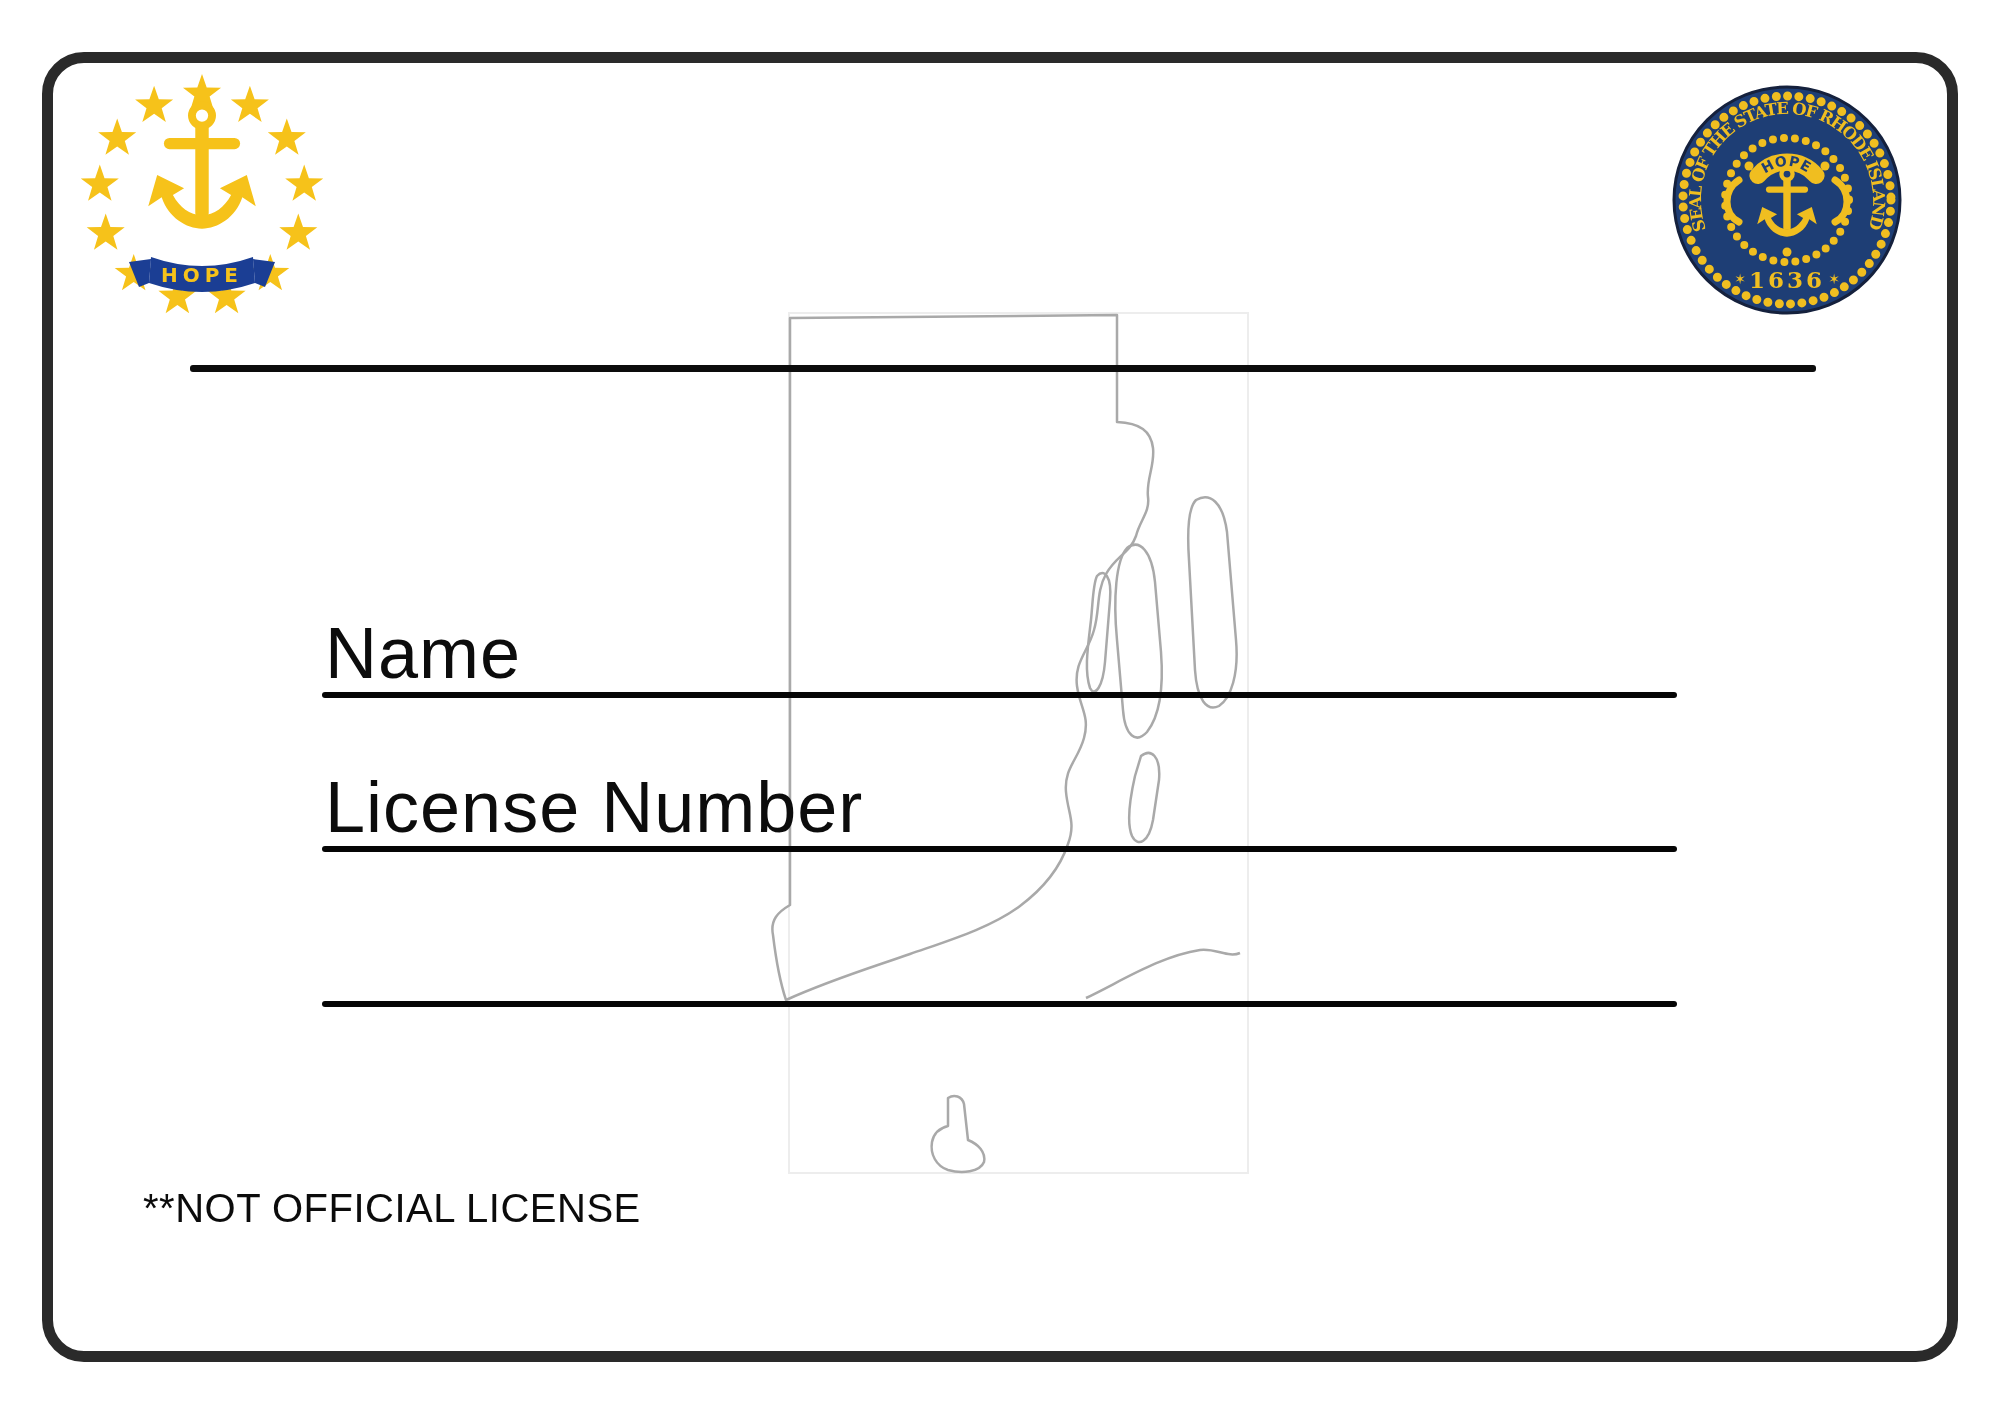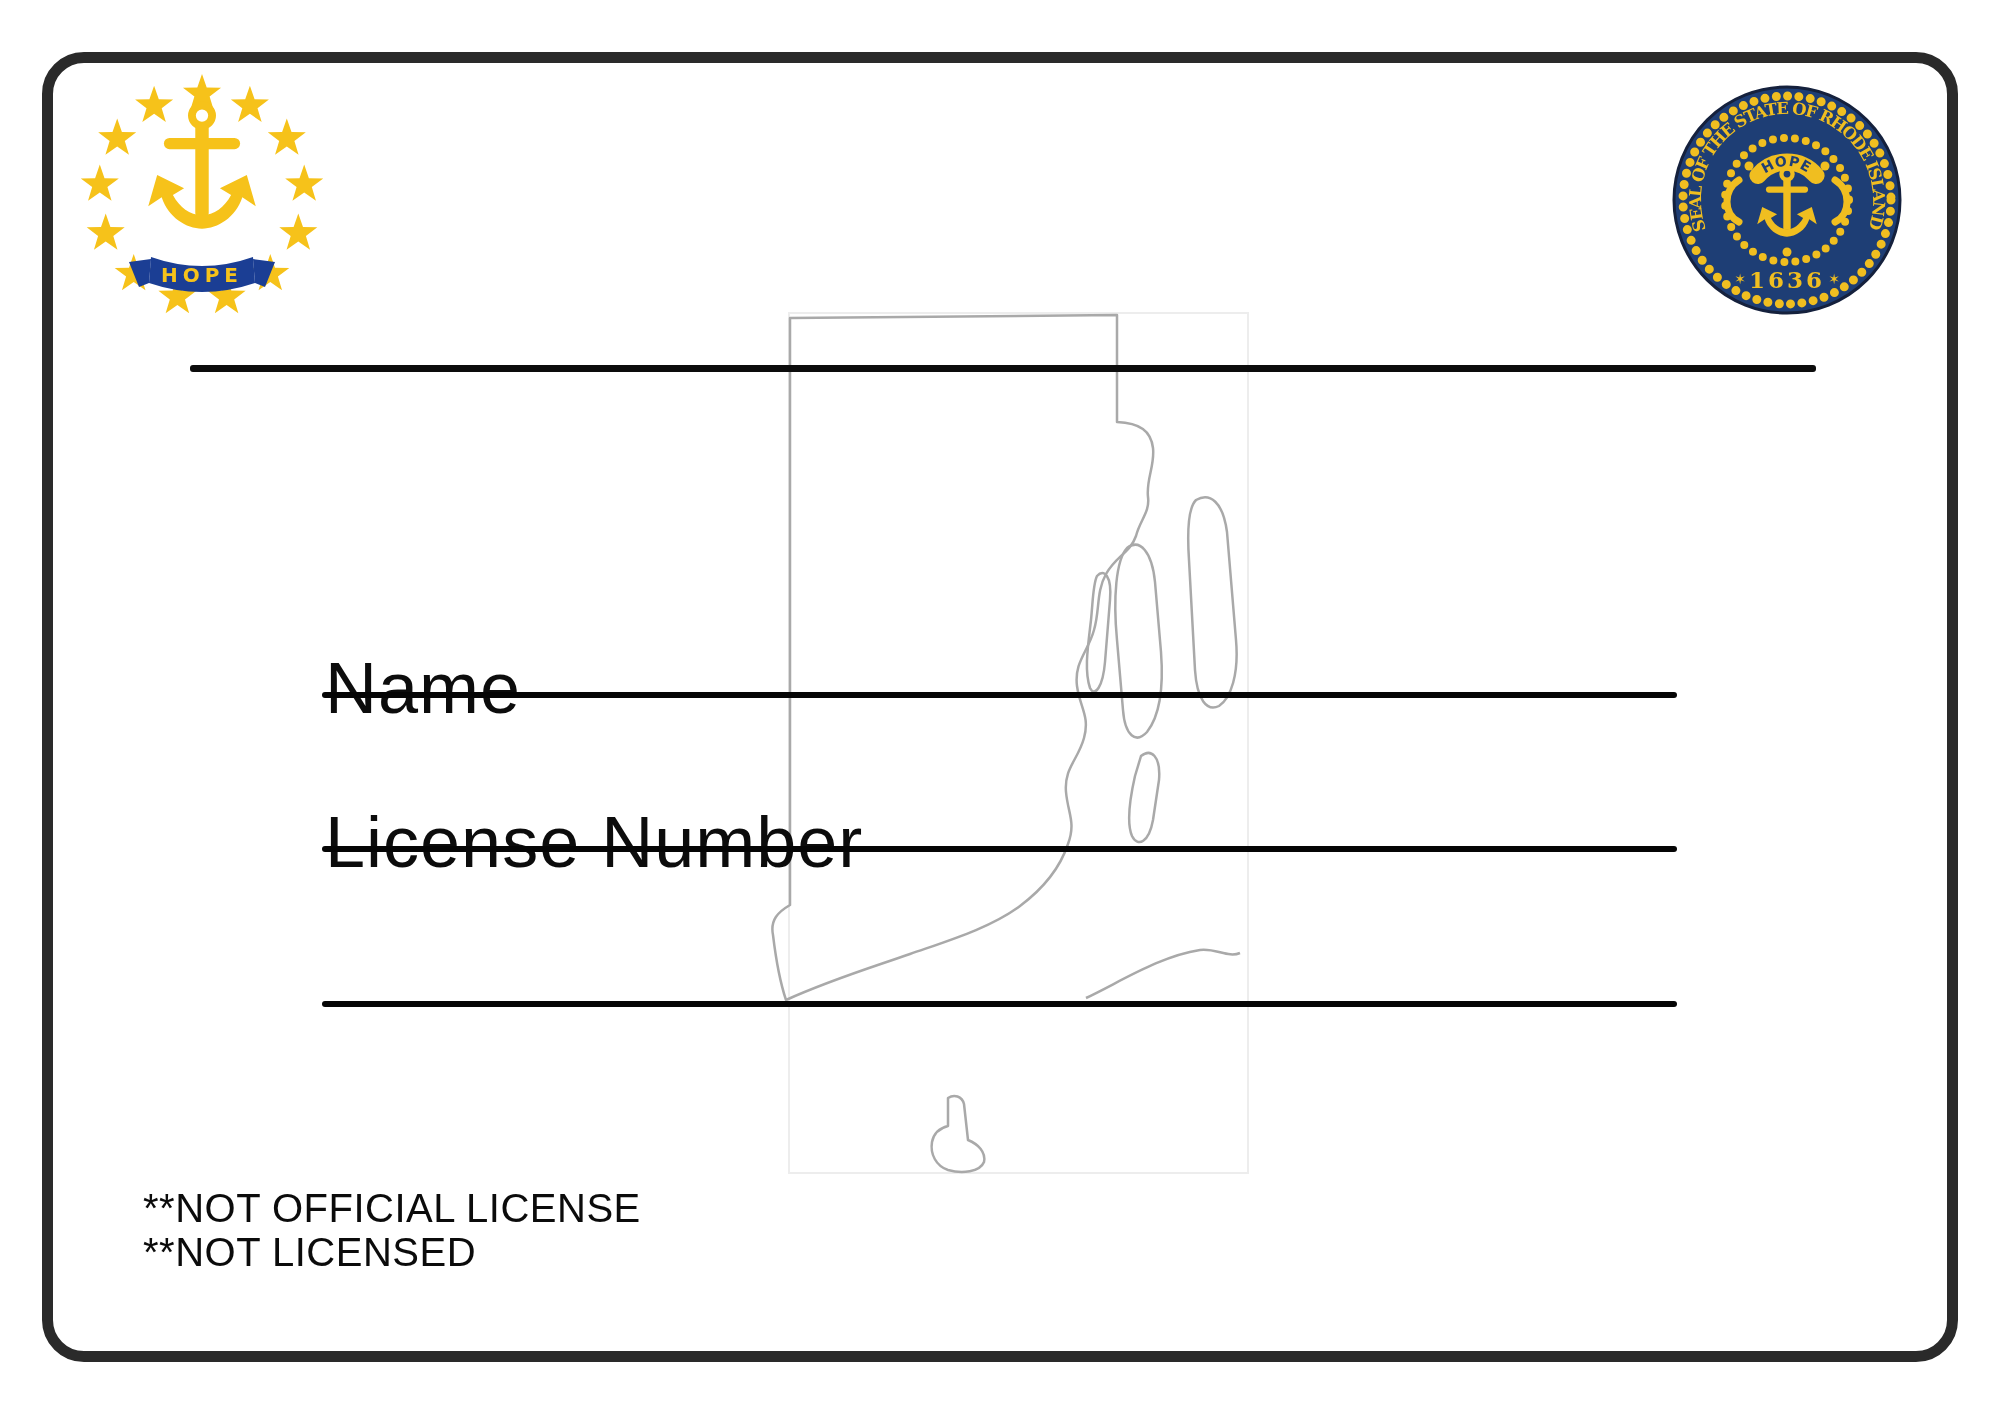--- a/index.html
+++ b/index.html
@@ -50,21 +50,20 @@
     border-radius:3px;
   }
   .field-label{
     position:absolute;
     left:325px;
     font-size:72px;
     font-weight:400;
     letter-spacing:1px;
     color:#0c0c0c;
     white-space:nowrap;
-    margin-top:35px;
   }
   .field-line{
     position:absolute;
     left:322px;
     width:1355px;height:6px;
     background:#050505;
     border-radius:3px;
   }
   .lbl-name{top:612px;}
   .line-name{top:692px;}
@@ -222,16 +221,15 @@
   <div class="field-label lbl-name">Name</div>
   <div class="field-line line-name"></div>
 
   <div class="field-label lbl-license">License Number</div>
   <div class="field-line line-license"></div>
 
   <div class="field-line line-expiration"></div>
 
   <div class="disclaimers">
     <div>**NOT OFFICIAL LICENSE</div>
-    <div>**NOT LICENSED</div>
   </div>
 
 </div>
 
 </body></html>

